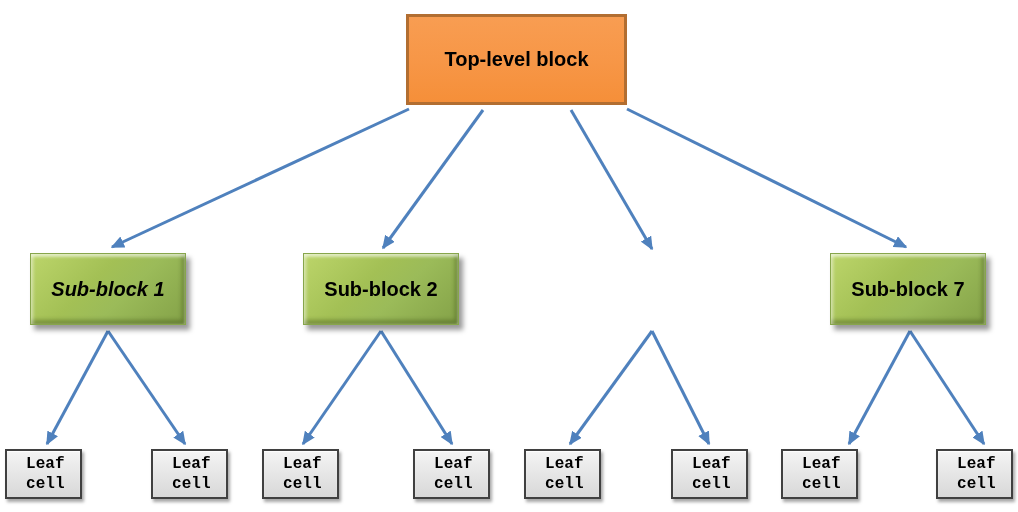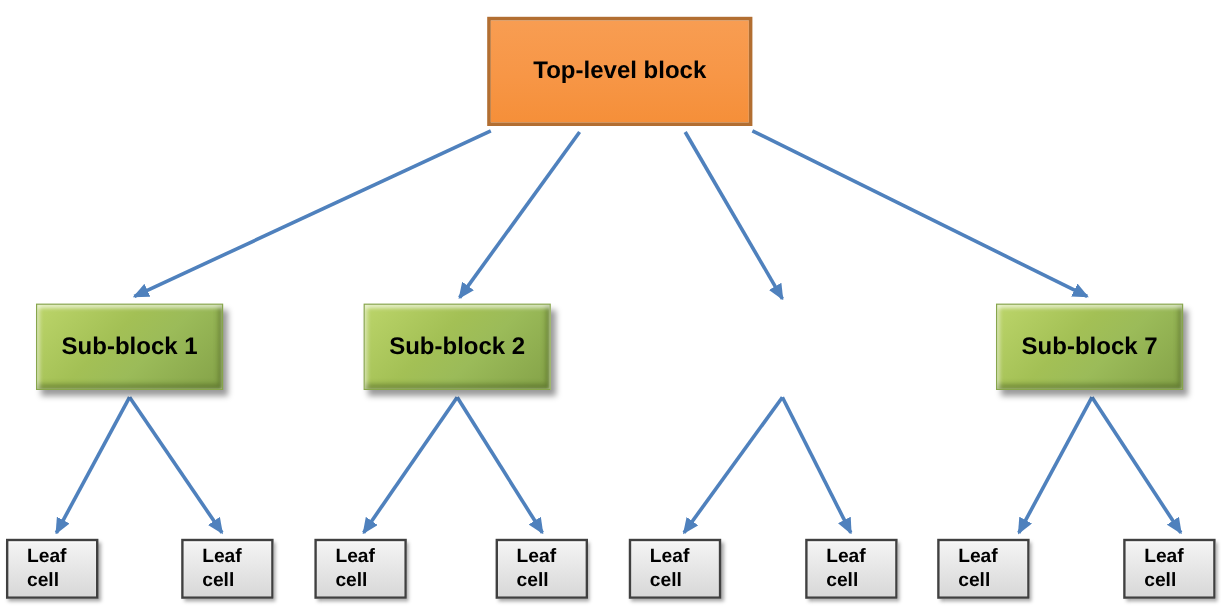--- a/index.html
+++ b/index.html
@@ -20,21 +20,21 @@
     left: 0; top: 0;
     width: 1018px;
     height: 512px;
     pointer-events: none;
   }
   .node {
     position: absolute;
     display: flex;
     align-items: center;
     justify-content: center;
-    text-align: left;
+    text-align: right;
     color: #000000;
     font-weight: bold;
     box-sizing: border-box;
   }
   .node-root {
     left: 406px; top: 14px;
     width: 221px; height: 91px;
     background: linear-gradient(to bottom, #f89d52 0%, #f79646 55%, #f58f39 100%);
     border: 3px solid #b26e31;
     font-size: 20px;
@@ -44,37 +44,38 @@
     top: 253px;
     background: linear-gradient(135deg, #bcd56a 0%, #a3c055 40%, #9bbb59 60%, #84a248 100%);
     border: 1px solid #87a64b;
     box-shadow:
       inset 0 3px 3px rgba(255,255,255,0.55),
       inset 3px 0 3px rgba(255,255,255,0.30),
       inset -3px -4px 4px rgba(60,80,20,0.45),
       4px 5px 5px rgba(0,0,0,0.40);
     font-size: 20px;
   }
-  .node-sub-1 { left: 30px; }
+  .node-sub-1 { left: 30px; font-style: italic; }
   .node-sub-2 { left: 303px; }
   .node-sub-3 { left: 575px; }
   .node-sub-4 { left: 830px; }
   .node-leaf {
     width: 77px; height: 50px;
     top: 449px;
     background: linear-gradient(to bottom, #f4f4f4 0%, #e6e6e6 50%, #d8d8d8 100%);
     border: 2px solid #404040;
     box-shadow: 2px 3px 3px rgba(0,0,0,0.35), inset 0 1px 1px rgba(255,255,255,0.9);
     font-size: 16px;
     line-height: 1.25;
   }
   .node-leaf span {
     display: block;
     width: 42px;      
     margin: 0 auto;
+    font-family: Liberation Mono, monospace;
   }
   .node-leaf-1 { left: 5px; }
   .node-leaf-2 { left: 151px; }
   .node-leaf-3 { left: 262px; }
   .node-leaf-4 { left: 413px; }
   .node-leaf-5 { left: 524px; }
   .node-leaf-6 { left: 671px; }
   .node-leaf-7 { left: 781px; }
   .node-leaf-8 { left: 936px; }
   .edge {

